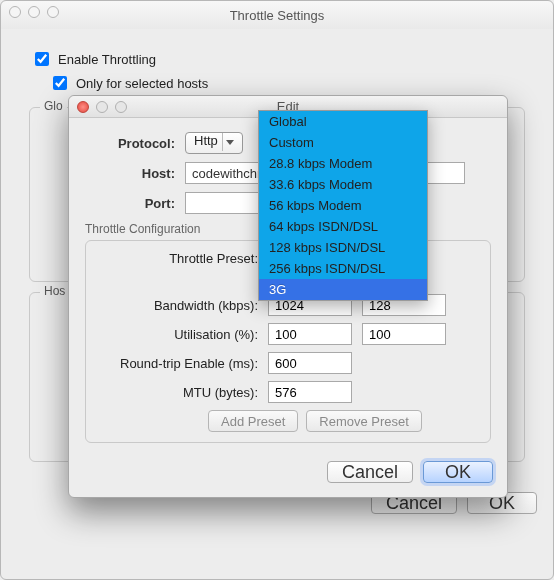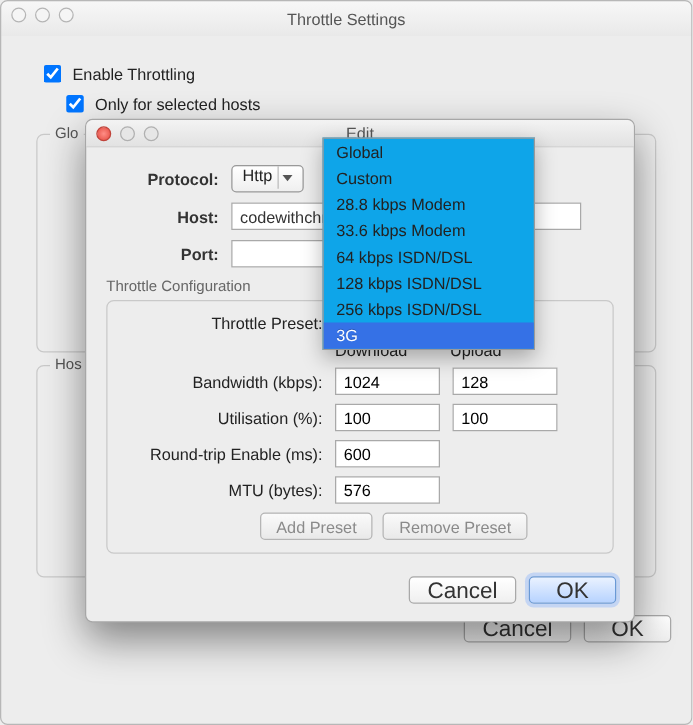--- a/index.html
+++ b/index.html
@@ -268,17 +268,18 @@
     <div class="btn">Cancel</div>
     <div class="btn primary">OK</div>
   </div>
 </div>
 
 <div class="popup" id="preset-popup">
     <div class="opt">Global</div>
     <div class="opt">Custom</div>
     <div class="opt">28.8 kbps Modem</div>
     <div class="opt">33.6 kbps Modem</div>
+    <div class="opt">56 kbps Modem</div>
     <div class="opt">64 kbps ISDN/DSL</div>
     <div class="opt">128 kbps ISDN/DSL</div>
     <div class="opt">256 kbps ISDN/DSL</div>
     <div class="opt sel">3G</div>
   </div>
 
 </body></html>

